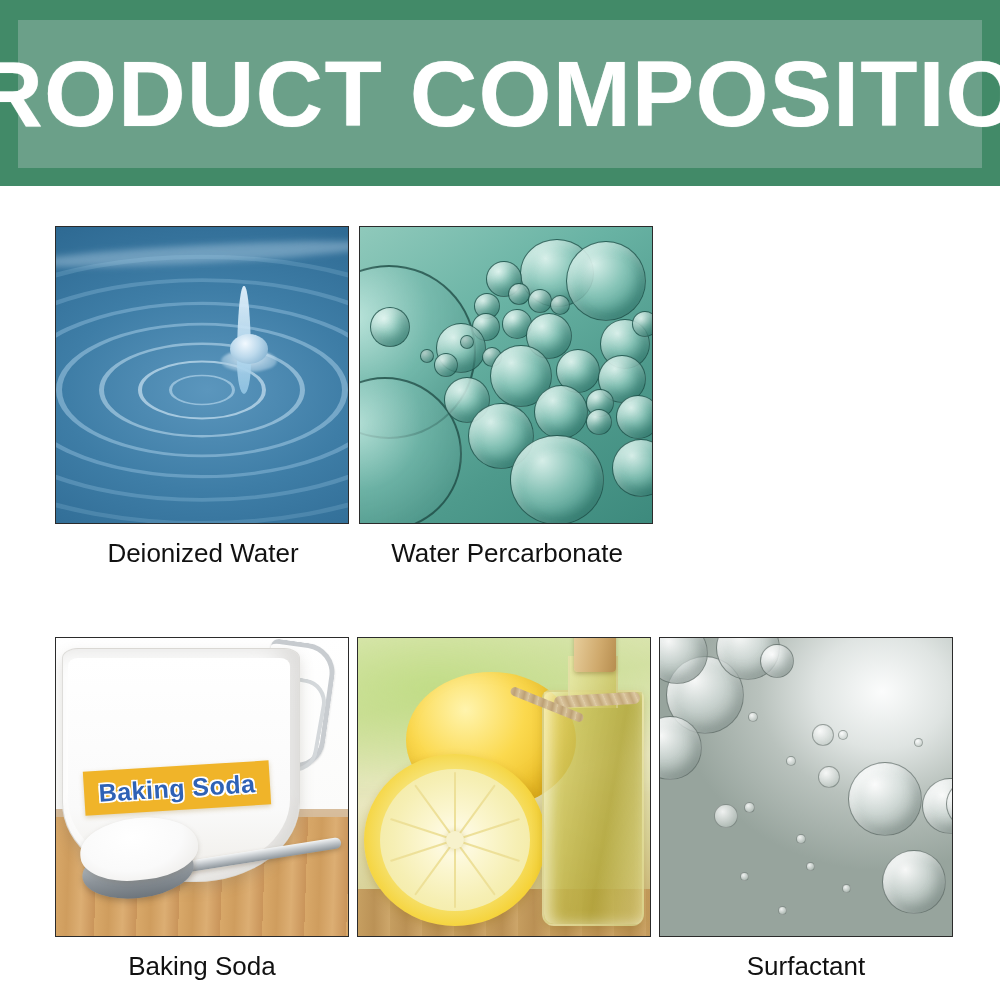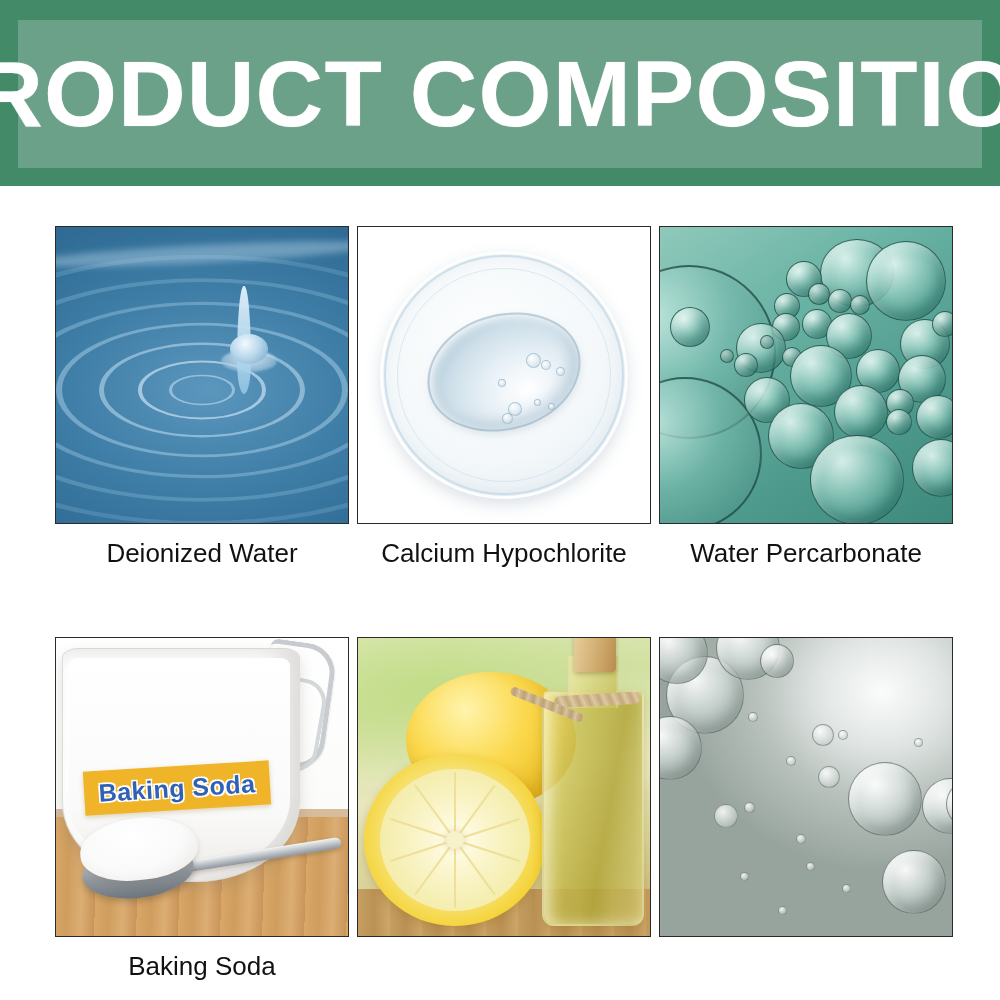--- a/index.html
+++ b/index.html
@@ -183,39 +183,20 @@
           <div class="ripple rp3"></div>
           <div class="ripple rp2"></div>
           <div class="ripple rp1"></div>
           <div class="drop-base"></div>
           <div class="drop-col"></div>
           <div class="drop-head"></div>
         </div>
         <div class="caption">Deionized Water</div>
       </div>
 
-      <div class="cell">
-        <div class="thumb">
-          <div class="dishbg"></div>
-          <div class="dish"></div>
-          <div class="dish-rim"></div>
-          <div class="dish-rim2"></div>
-          <div class="gel"></div>
-          <div class="gel-rim"></div>
-          <div class="bub" style="left:168px;top:126px;width:13px;height:13px;"></div>
-          <div class="bub" style="left:183px;top:133px;width:8px;height:8px;"></div>
-          <div class="bub" style="left:198px;top:140px;width:7px;height:7px;"></div>
-          <div class="bub" style="left:140px;top:152px;width:6px;height:6px;"></div>
-          <div class="bub" style="left:150px;top:175px;width:12px;height:12px;"></div>
-          <div class="bub" style="left:144px;top:186px;width:9px;height:9px;"></div>
-          <div class="bub" style="left:176px;top:172px;width:5px;height:5px;"></div>
-          <div class="bub" style="left:190px;top:176px;width:5px;height:5px;"></div>
-        </div>
-        <div class="caption">Calcium Hypochlorite</div>
-      </div>
 
       <div class="cell">
         <div class="thumb">
           <div class="tealbg"></div>
           <div class="tb-big" style="left:-58px;top:38px;width:170px;height:170px;"></div>
           <div class="tb-big" style="left:-52px;top:150px;width:150px;height:150px;"></div>
           <div class="tb" style="left:10px;top:80px;width:38px;height:38px;"></div>
           <div class="tb" style="left:160px;top:12px;width:72px;height:66px;"></div>
           <div class="tb" style="left:126px;top:34px;width:34px;height:34px;"></div>
           <div class="tb" style="left:148px;top:56px;width:20px;height:20px;"></div>
@@ -317,16 +298,17 @@
           <div class="sf-sm" style="left:88px;top:74px;width:8px;height:8px;"></div>
           <div class="sf-sm" style="left:126px;top:118px;width:8px;height:8px;"></div>
           <div class="sf-sm" style="left:136px;top:196px;width:8px;height:8px;"></div>
           <div class="sf-sm" style="left:146px;top:224px;width:7px;height:7px;"></div>
           <div class="sf-sm" style="left:182px;top:246px;width:7px;height:7px;"></div>
           <div class="sf-sm" style="left:80px;top:234px;width:7px;height:7px;"></div>
           <div class="sf-sm" style="left:118px;top:268px;width:7px;height:7px;"></div>
           <div class="sf-sm" style="left:254px;top:100px;width:7px;height:7px;"></div>
           <div class="sf" style="left:286px;top:142px;width:46px;height:46px;"></div>
         </div>
+        <div class="caption">Surfactant</div>
       </div>
     </div>
   </div>
 </div>
 
 </body></html>

